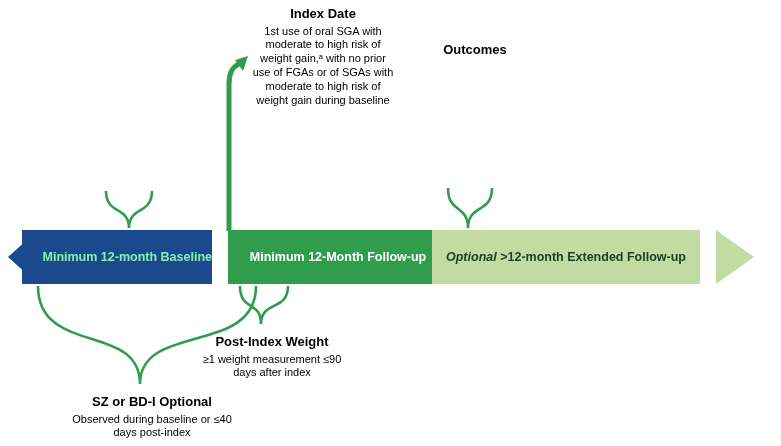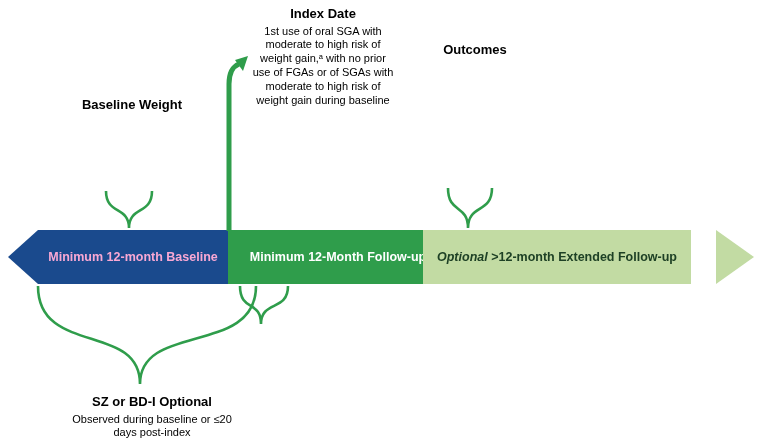--- a/index.html
+++ b/index.html
@@ -18,23 +18,23 @@
   .ann-title { font-weight:bold; font-size:13px; line-height:1.2; margin-bottom:3px; color:#000; }
   .ann-body  { font-size:11px; line-height:1.26; color:#000; }
 
   
   .band { position:absolute; top:230px; left:8px; height:54px; width:746px; }
   .seg {
     position:absolute; top:0; height:54px;
     display:flex; align-items:center; justify-content:center;
     font-weight:bold; font-size:12.5px; text-align:center;
   }
-  .seg-baseline { left:30px;  width:190px; background:var(--baseline-blue,#1a4a8d); color:#f9a8d4; }
+  .seg-baseline { left:14px;  width:190px; background:var(--baseline-blue,#1a4a8d); color:#86efac;justify-content:flex-end; }
   .seg-followup { left:220px; width:220px; background:var(--followup-green,#2f9d4b); color:#fff;justify-content:center; }
-  .seg-extended { left:415px; width:268px; background:var(--extended-green,#c2dba3); color:var(--extended-text,#1e4125); }
+  .seg-extended { left:424px; width:268px; background:var(--extended-green,#c2dba3); color:var(--extended-text,#1e4125); }
 
   .head-left {
     position:absolute; left:0; top:0; width:0; height:0;
     border-top:27px solid transparent; border-bottom:27px solid transparent;
     border-right:30px solid var(--baseline-blue,#1a4a8d);
   }
   .head-right {
     position:absolute; left:708px; top:0; width:0; height:0;
     border-top:27px solid transparent; border-bottom:27px solid transparent;
     border-left:38px solid var(--extended-green,#c2dba3);
@@ -56,36 +56,39 @@
   #ann-outcomes        { left:394px; top:42px;  width:162px; }
   #ann-post-index      { left:196px; top:334px; width:152px; }
   #ann-diagnosis       { left:68px;  top:394px; width:168px; }
 </style>
 </head>
 <body>
 
 <div class="canvas">
 
   <div class="ann" id="ann-baseline-weight">
-    <div class="ann-title">Baseline Weight</div>
   </div>
 
   <div class="ann" id="ann-index-date">
     <div class="ann-title">Index Date</div>
     <div class="ann-body">1st use of oral SGA with moderate to high risk of weight gain,ᵃ with no prior use of FGAs or of SGAs with moderate to high risk of weight gain during baseline</div>
   </div>
 
   <div class="ann" id="ann-outcomes">
     <div class="ann-title">Outcomes</div>
   </div>
 
+  <div class="ann" id="ann-post-index">
+    <div class="ann-title">Post-Index Weight</div>
+    <div class="ann-body">≥1 weight measurement ≤90 days after index</div>
+  </div>
 
   <div class="ann" id="ann-diagnosis">
     <div class="ann-title">SZ or BD-I Optional</div>
-    <div class="ann-body">Observed during baseline or ≤20 days post-index</div>
+    <div class="ann-body">Observed during baseline or ≤40 days post-index</div>
   </div>
 
   <div class="band">
     <div class="head-left"></div>
     <div class="seg seg-baseline">
       <span>Minimum 12-month Baseline</span>
     </div>
     <div class="seg seg-followup">
       <span>Minimum 12-Month Follow-up</span>
     </div>

